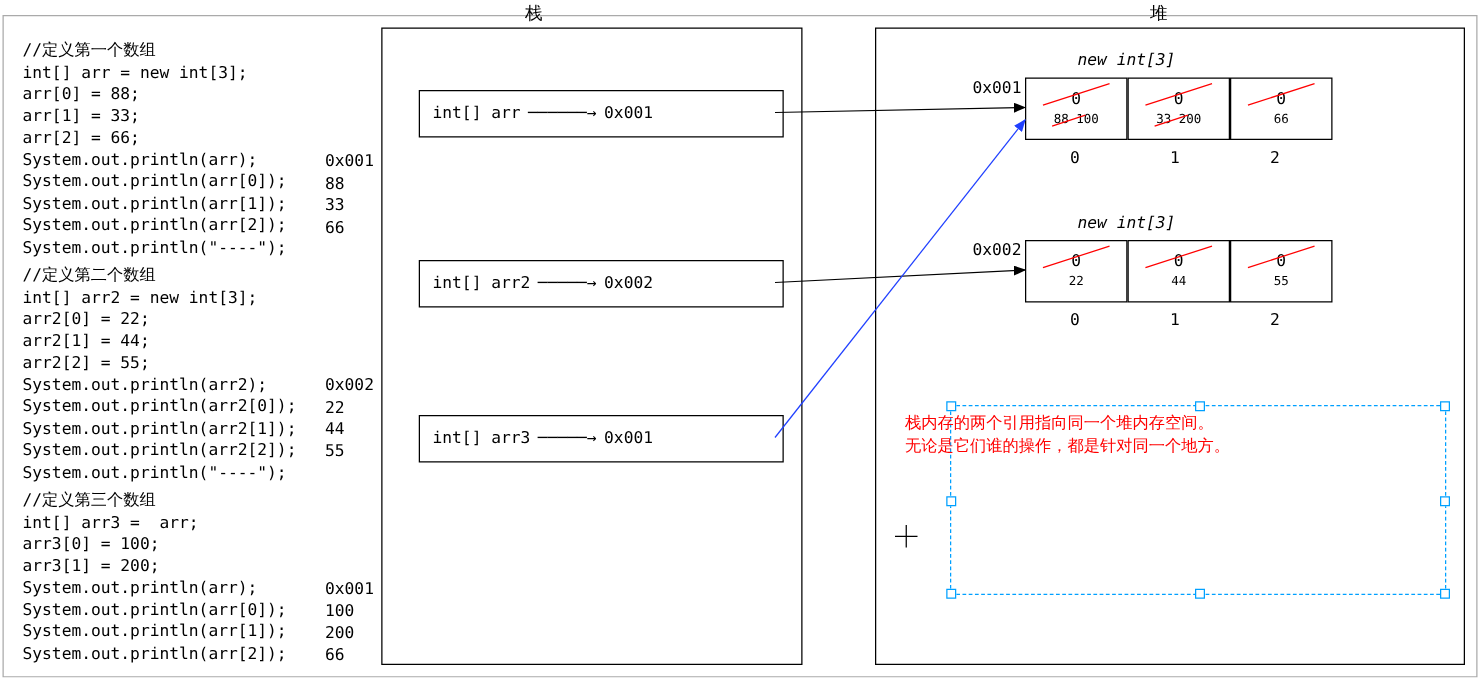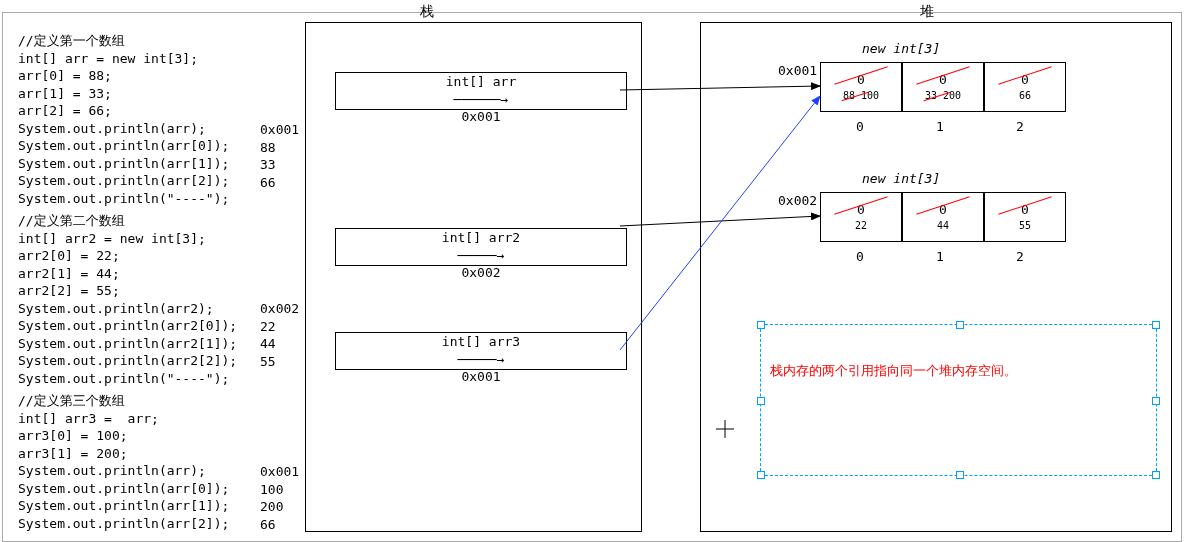--- a/index.html
+++ b/index.html
@@ -3,21 +3,21 @@
 <meta charset="utf-8">
 <style>
   html,body{margin:0;padding:0;background:#fff;}
   body{font-family:"SimSun","宋体",monospace;font-size:13px;line-height:1.35;color:#000;}
   .page{position:relative;width:1184px;height:542px;}
   .frame{position:absolute;left:2px;top:12px;width:1178px;height:528px;border:1px solid #aaa;}
   .code{position:absolute;left:18px;top:32px;width:280px;white-space:pre;font-family:"SimSun","宋体",monospace;}
   .ann{position:absolute;left:260px;white-space:pre;}
   .title{position:absolute;font-size:14px;}
   .stackbox{position:absolute;border:1px solid #000;}
-  .varbox{position:absolute;border:1px solid #000;height:36px;display:flex;align-items:center;padding:0 10px;font-family:"SimSun","宋体",monospace;flex-direction:column;}
+  .varbox{position:absolute;border:1px solid #000;height:36px;display:flex;align-items:center;padding:0 10px;font-family:"SimSun","宋体",monospace;}
   .varbox .arrow{display:inline-block;margin:0 6px;}
   .heapbox{position:absolute;border:1px solid #000;}
   .heaplabel{position:absolute;font-size:13px;font-style:italic;}
   .addr{position:absolute;font-size:13px;}
   .cellsrow{position:absolute;display:flex;}
   .cell{width:80px;height:48px;border:1px solid #000;position:relative;display:flex;flex-direction:column;align-items:center;justify-content:center;font-size:13px;}
   .cell .v0{font-size:13px;}
   .cell .v1{font-size:10px;}
   .idx{width:80px;text-align:center;font-size:13px;margin-top:6px;}
   .idxrow{position:absolute;display:flex;}
@@ -80,21 +80,21 @@
 200
 66</div>
 
   <div class="stackbox" style="left:305px;top:22px;width:335px;height:508px;"></div>
 
   <div class="varbox" style="left:335px;top:72px;width:270px;">
     <span>int[] arr</span>
     <span class="arrow">──────→</span>
     <span>0x001</span>
   </div>
-  <div class="varbox" style="left:335px;top:208px;width:270px;margin-top:20px;">
+  <div class="varbox" style="left:335px;top:208px;width:270px;">
     <span>int[] arr2</span>
     <span class="arrow">─────→</span>
     <span>0x002</span>
   </div>
   <div class="varbox" style="left:335px;top:332px;width:270px;">
     <span>int[] arr3</span>
     <span class="arrow">─────→</span>
     <span>0x001</span>
   </div>
 
@@ -153,22 +153,23 @@
   <div class="note" style="left:760px;top:324px;">
     <div class="handle" style="left:-4px;top:-4px;"></div>
     <div class="handle" style="right:-4px;top:-4px;"></div>
     <div class="handle" style="left:-4px;bottom:-4px;"></div>
     <div class="handle" style="right:-4px;bottom:-4px;"></div>
     <div class="handle" style="left:50%;top:-4px;margin-left:-3px;"></div>
     <div class="handle" style="left:50%;bottom:-4px;margin-left:-3px;"></div>
     <div class="handle" style="left:-4px;top:50%;margin-top:-3px;"></div>
     <div class="handle" style="right:-4px;top:50%;margin-top:-3px;"></div>
   </div>
-  <div class="notetext" style="left:770px;top:330px;margin-top:32px;">
+  <div class="notetext" style="left:724px;top:330px;">
     <div>栈内存的两个引用指向同一个堆内存空间。</div>
+    <div>无论是它们谁的操作，都是针对同一个地方。</div>
   </div>
 
   <svg class="overlay">
     <defs>
       <marker id="ahBlack" markerWidth="10" markerHeight="8" refX="9" refY="4" orient="auto">
         <path d="M0,0 L10,4 L0,8 Z" fill="#000"></path>
       </marker>
       <marker id="ahBlue" markerWidth="10" markerHeight="8" refX="9" refY="4" orient="auto">
         <path d="M0,0 L10,4 L0,8 Z" fill="#2040ff"></path>
       </marker>

